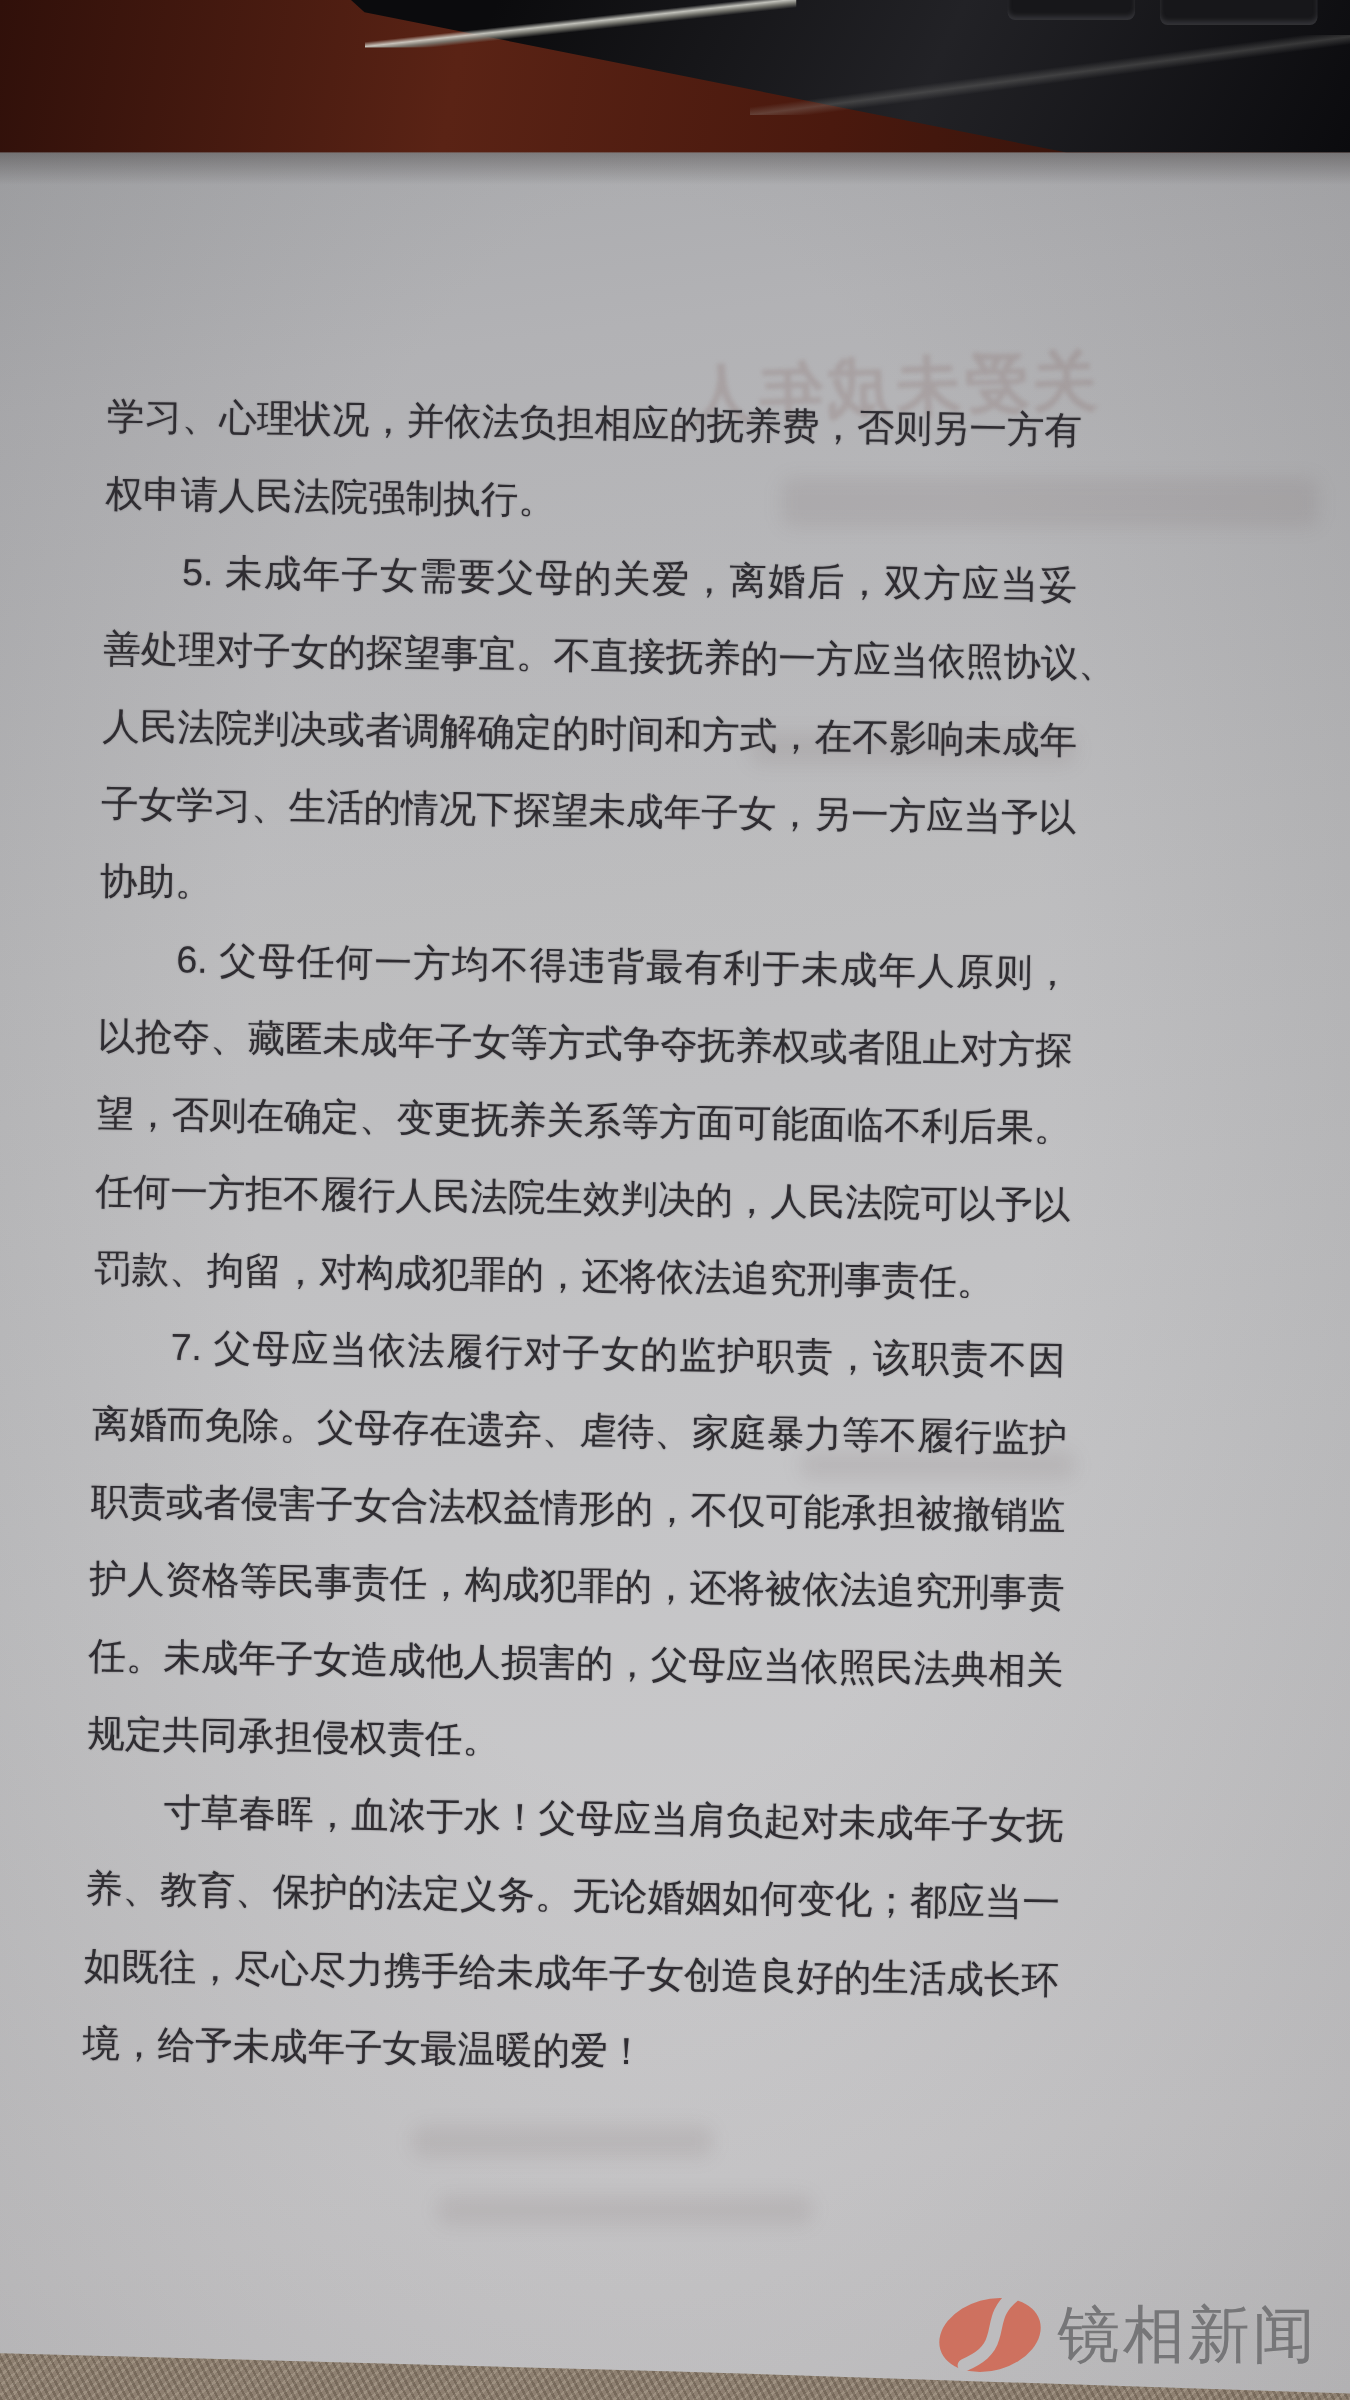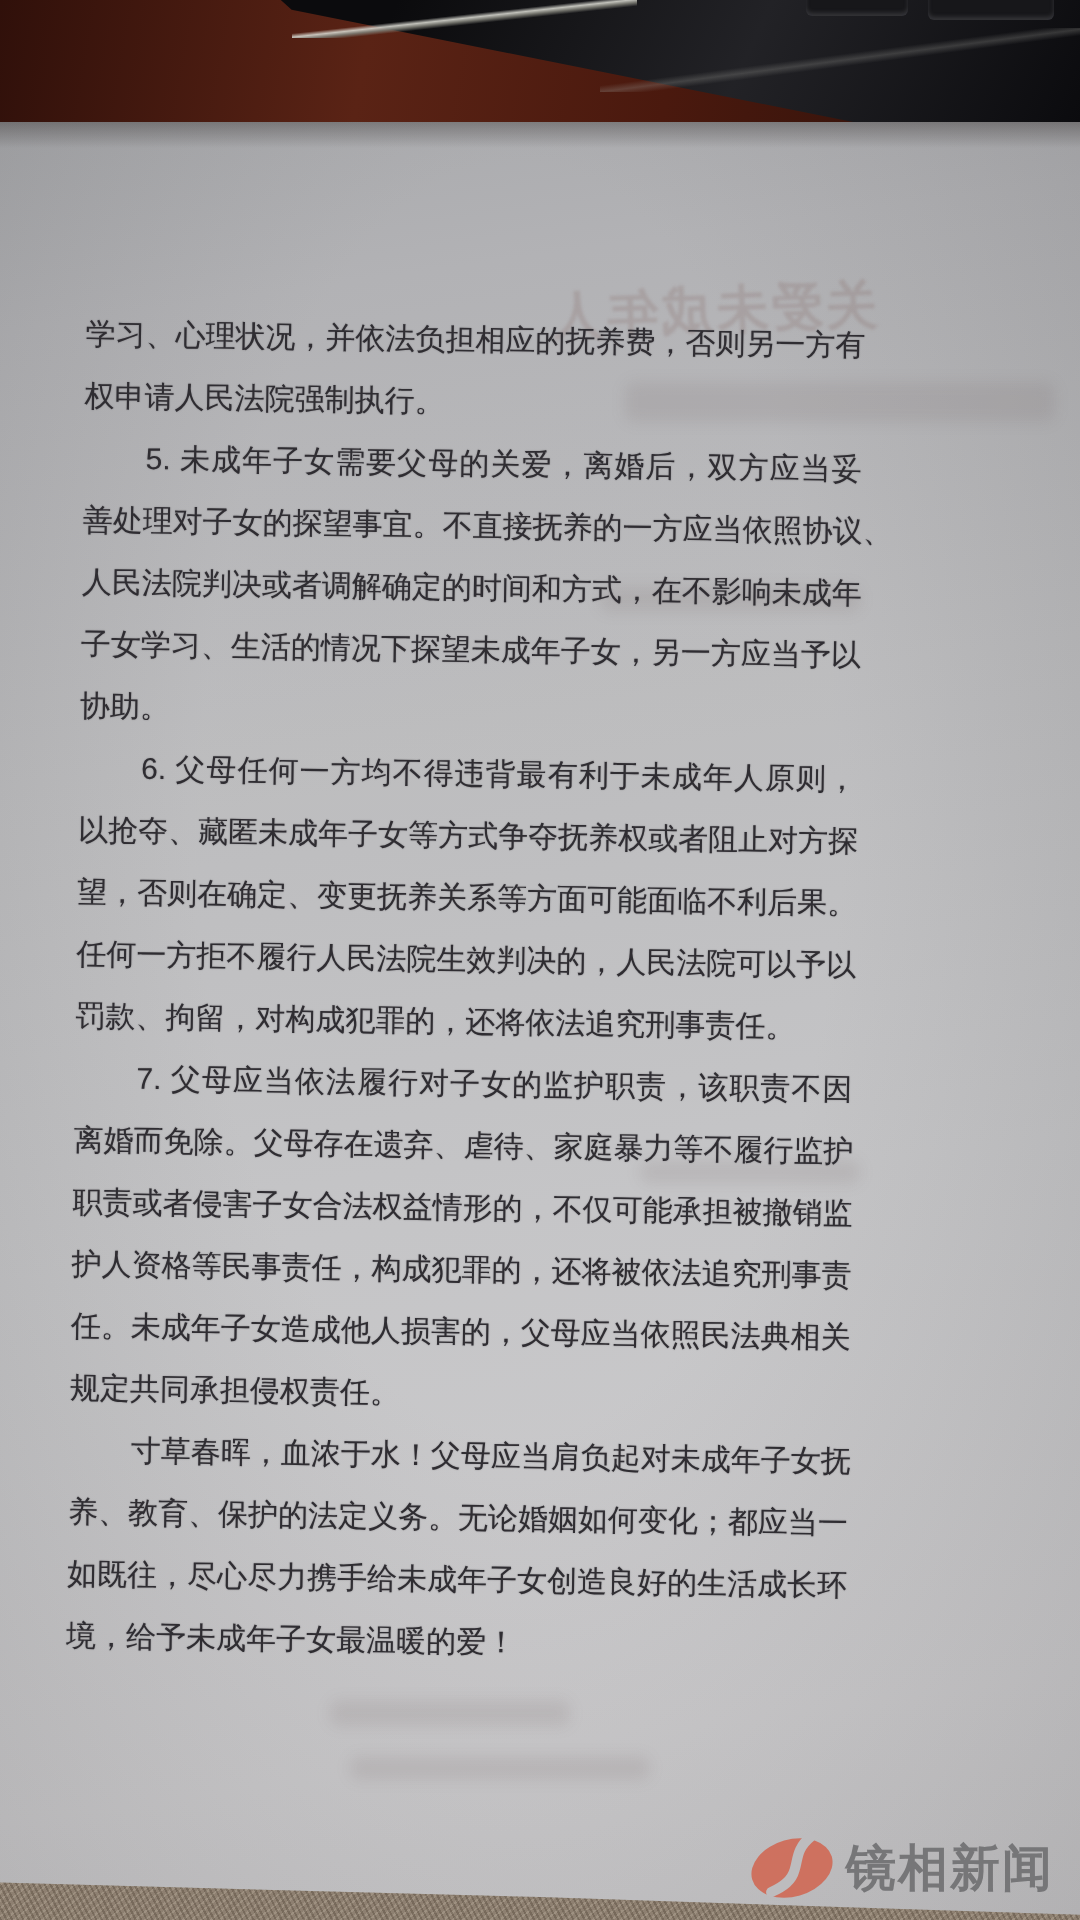--- a/index.html
+++ b/index.html
@@ -77,21 +77,21 @@
       repeating-linear-gradient(63deg,rgba(58,46,33,.28) 0 2px,transparent 2px 5px),
       repeating-linear-gradient(-40deg,rgba(255,246,226,.14) 0 2px,transparent 2px 6px);
   }
   
   .watermark{
     position:absolute;left:746px;top:1830px;
     display:flex;align-items:center;gap:8px;
   }
   .wm-logo{flex:0 0 auto;}
   .wm-text{
-    font-size:50px;font-weight:bold;letter-spacing:2px;
+    font-size:50px;font-weight:normal;letter-spacing:2px;
     color:#717173;opacity:.92;white-space:nowrap;
   }
 </style>
 </head>
 <body>
 
 <div>
 
   <div class="paper"></div>
 

